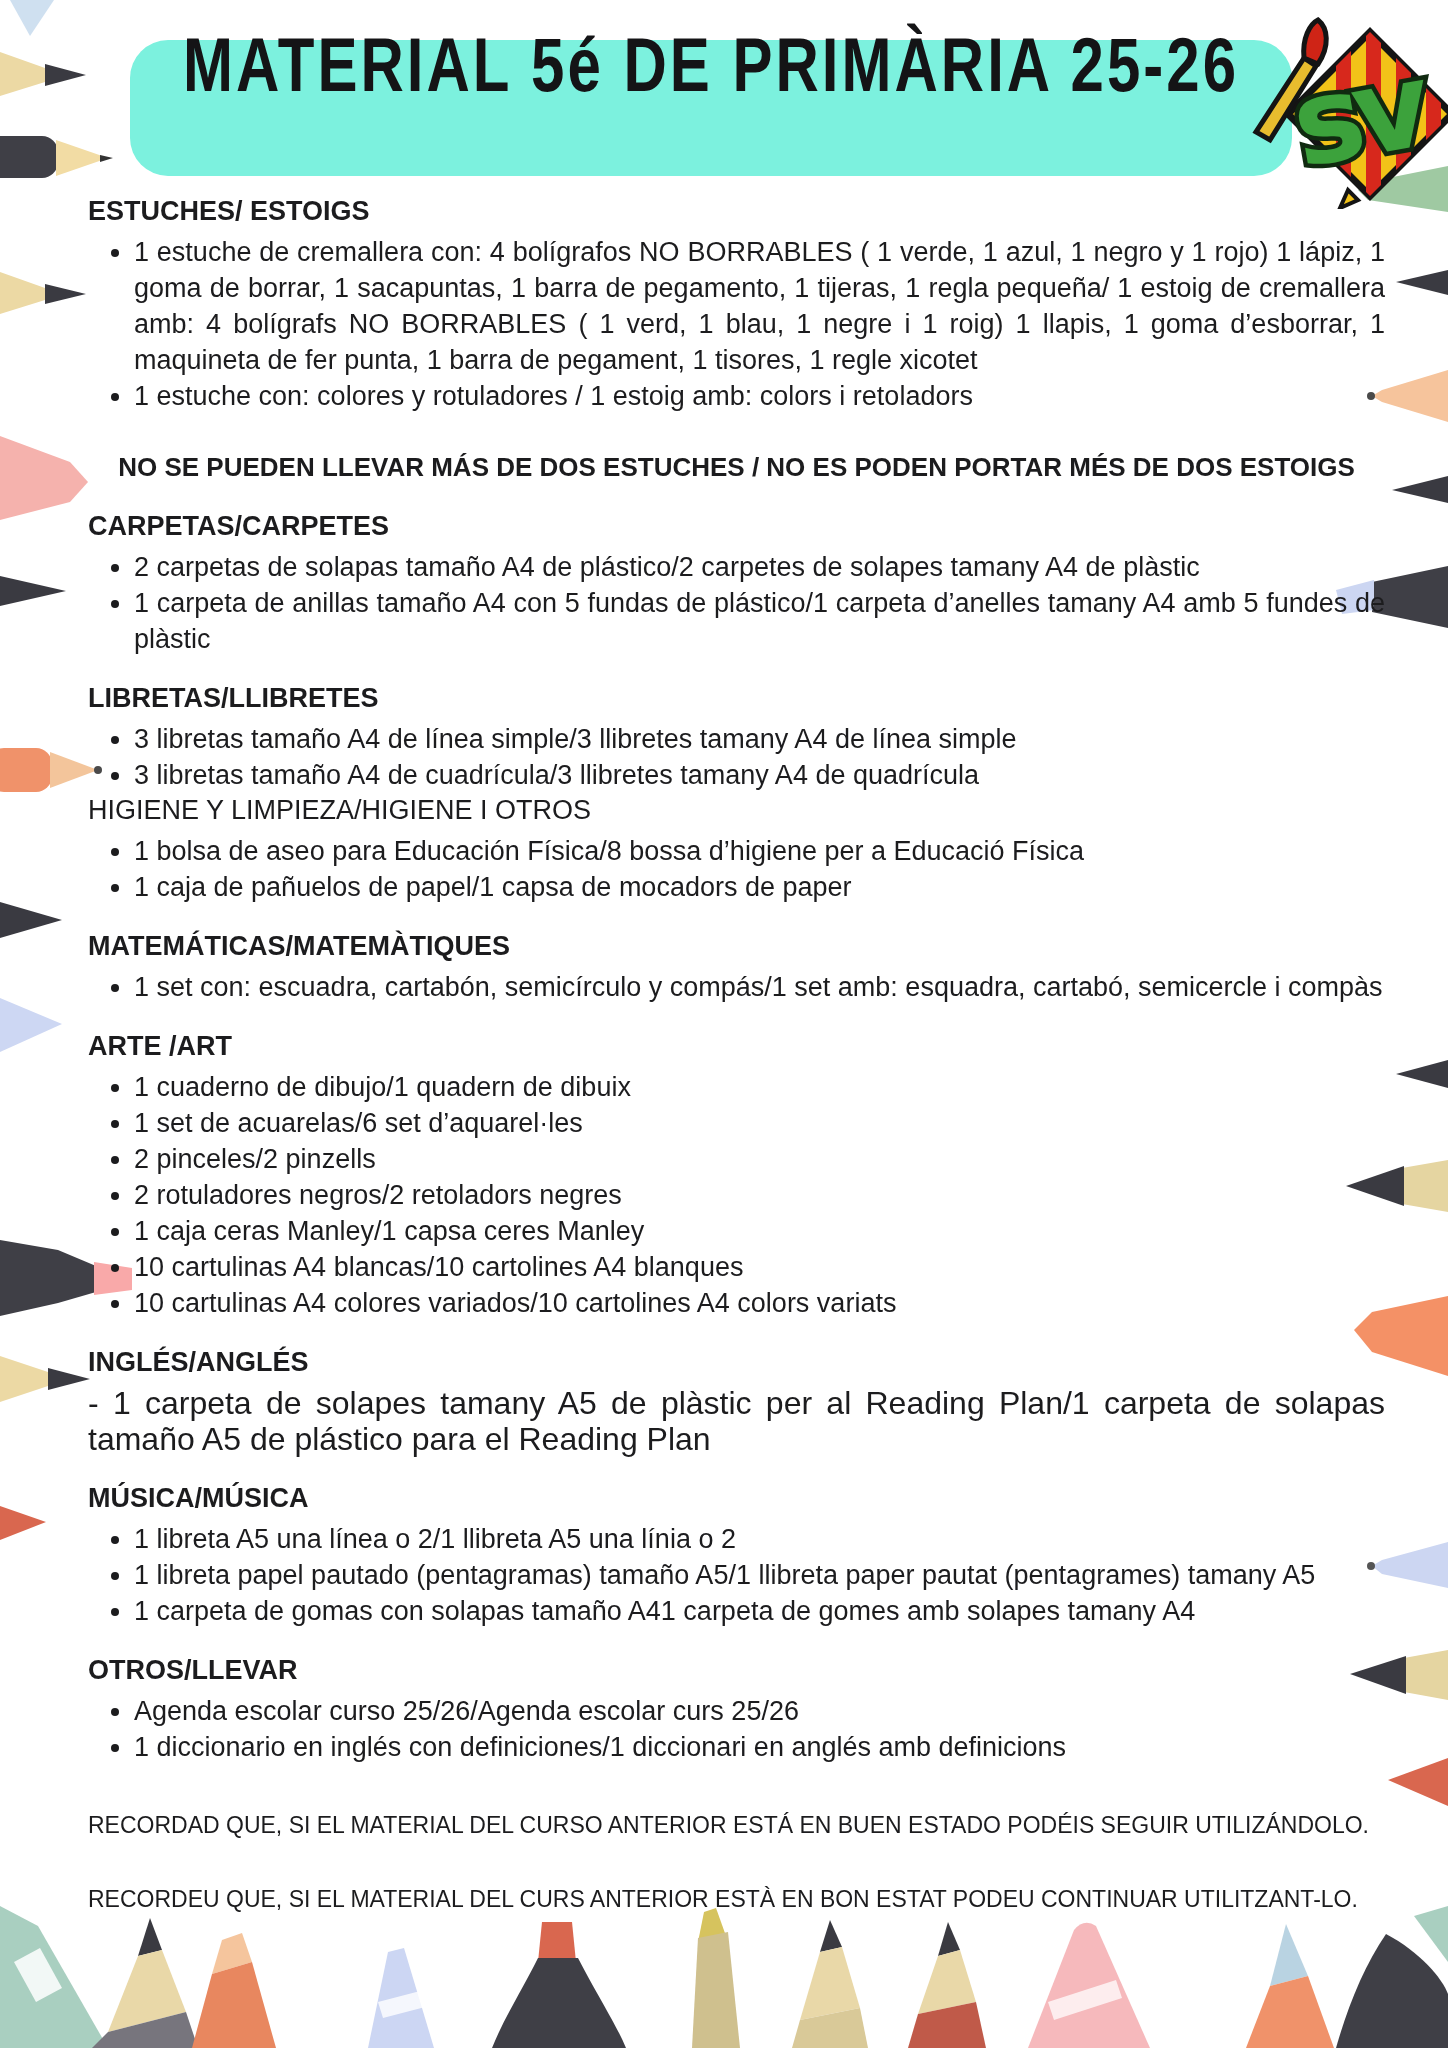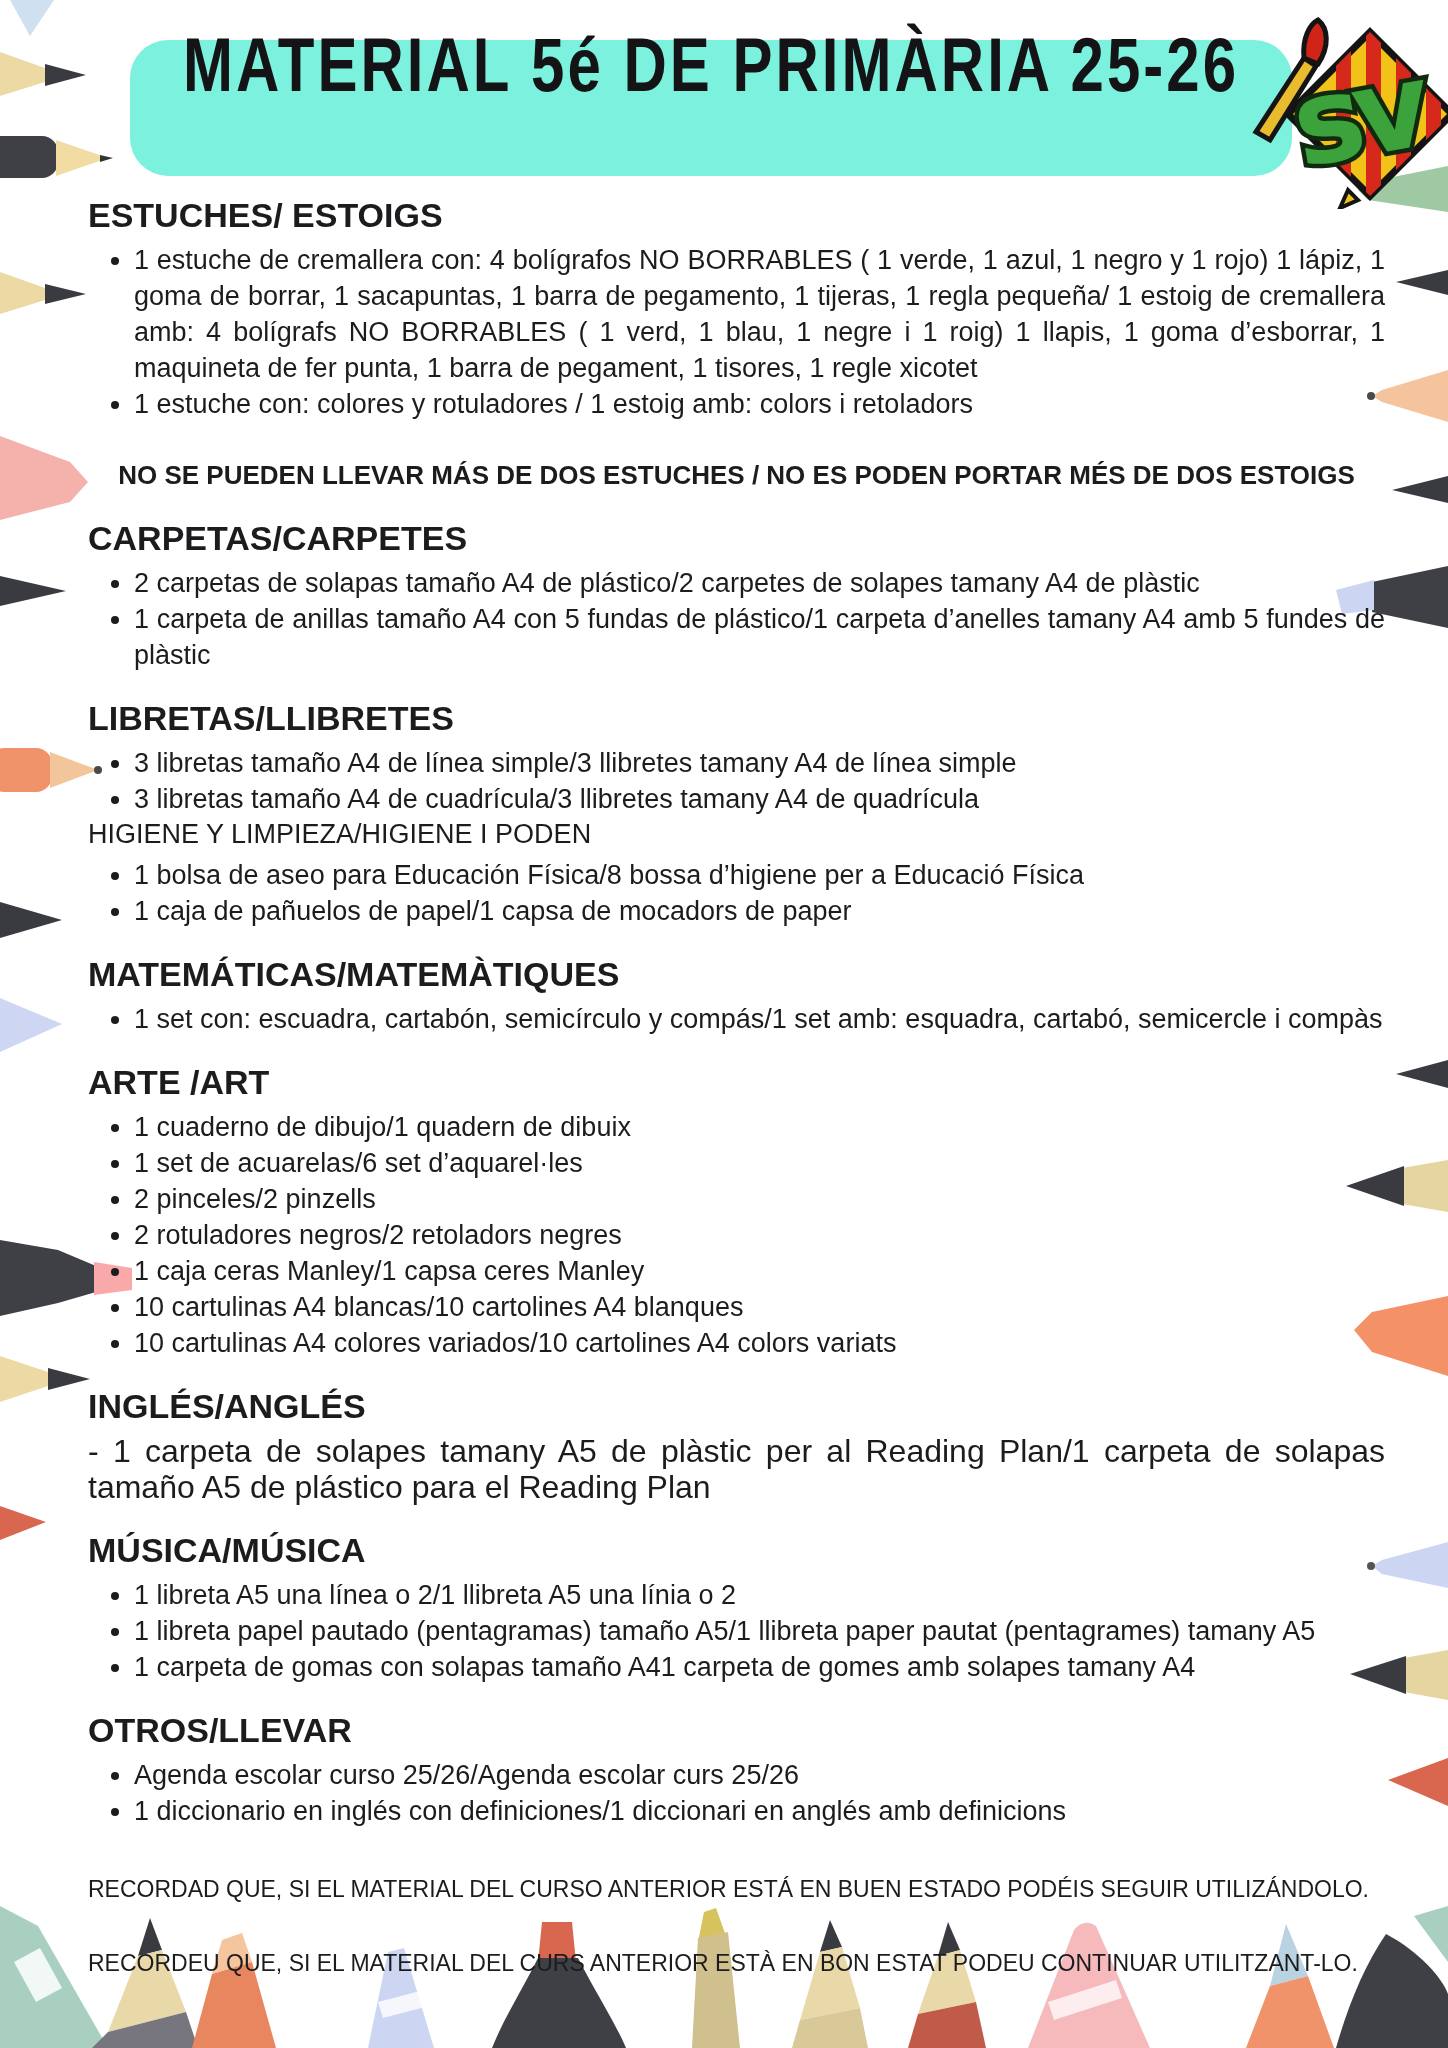--- a/index.html
+++ b/index.html
@@ -15,21 +15,21 @@
     display:flex; justify-content:center; z-index:2;
   }
   .title {
     margin:0; font-weight:bold; font-size:60px; letter-spacing:3px;
     transform:scaleY(1.28); white-space:nowrap; color:#141416;
   }
 
   .logo { position:absolute; left:1252px; top:14px; z-index:3; }
 
   .content { position:absolute; left:88px; top:196px; width:1297px; z-index:1; }
-  h2 { font-size:34px; font-weight:bold; margin:26px 0 7px; color:#1c1c1e; }
+  h2 { font-size:27px; font-weight:bold; margin:26px 0 7px; color:#1c1c1e; }
   h2.first { margin-top:0; }
   .h-plain { font-size:27px; font-weight:normal; margin:2px 0 7px; }
   ul { margin:0; padding:0 0 0 46px; list-style:disc outside; }
   li { font-size:27px; line-height:36px; text-align:justify; }
   .notice { text-align:center; font-weight:bold; font-size:26px; margin:38px 0 28px; }
   .dash-par { font-size:32px; line-height:36px; text-align:justify; margin:2px 0 0; }
   .footer { margin-top:42px; }
   .footer p { font-size:23px; line-height:37px; text-align:justify; margin:0 0 37px; }
 </style>
 </head>
@@ -189,21 +189,21 @@
       <li>2 carpetas de solapas tamaño A4 de plástico/2 carpetes de solapes tamany A4 de plàstic</li>
       <li>1 carpeta de anillas tamaño A4 con 5 fundas de plástico/1 carpeta d’anelles tamany A4 amb 5 fundes de plàstic</li>
     </ul>
 
     <h2>LIBRETAS/LLIBRETES</h2>
     <ul>
       <li>3 libretas tamaño A4 de línea simple/3 llibretes tamany A4 de línea simple</li>
       <li>3 libretas tamaño A4 de cuadrícula/3 llibretes tamany A4 de quadrícula</li>
     </ul>
 
-    <p class="h-plain">HIGIENE Y LIMPIEZA/HIGIENE I PODEN</p>
+    <p class="h-plain">HIGIENE Y LIMPIEZA/HIGIENE I OTROS</p>
     <ul>
       <li>1 bolsa de aseo para Educación Física/8 bossa d’higiene per a Educació Física</li>
       <li>1 caja de pañuelos de papel/1 capsa de mocadors de paper</li>
     </ul>
 
     <h2>MATEMÁTICAS/MATEMÀTIQUES</h2>
     <ul>
       <li>1 set con: escuadra, cartabón, semicírculo y compás/1 set amb: esquadra, cartabó, semicercle i compàs</li>
     </ul>
 

